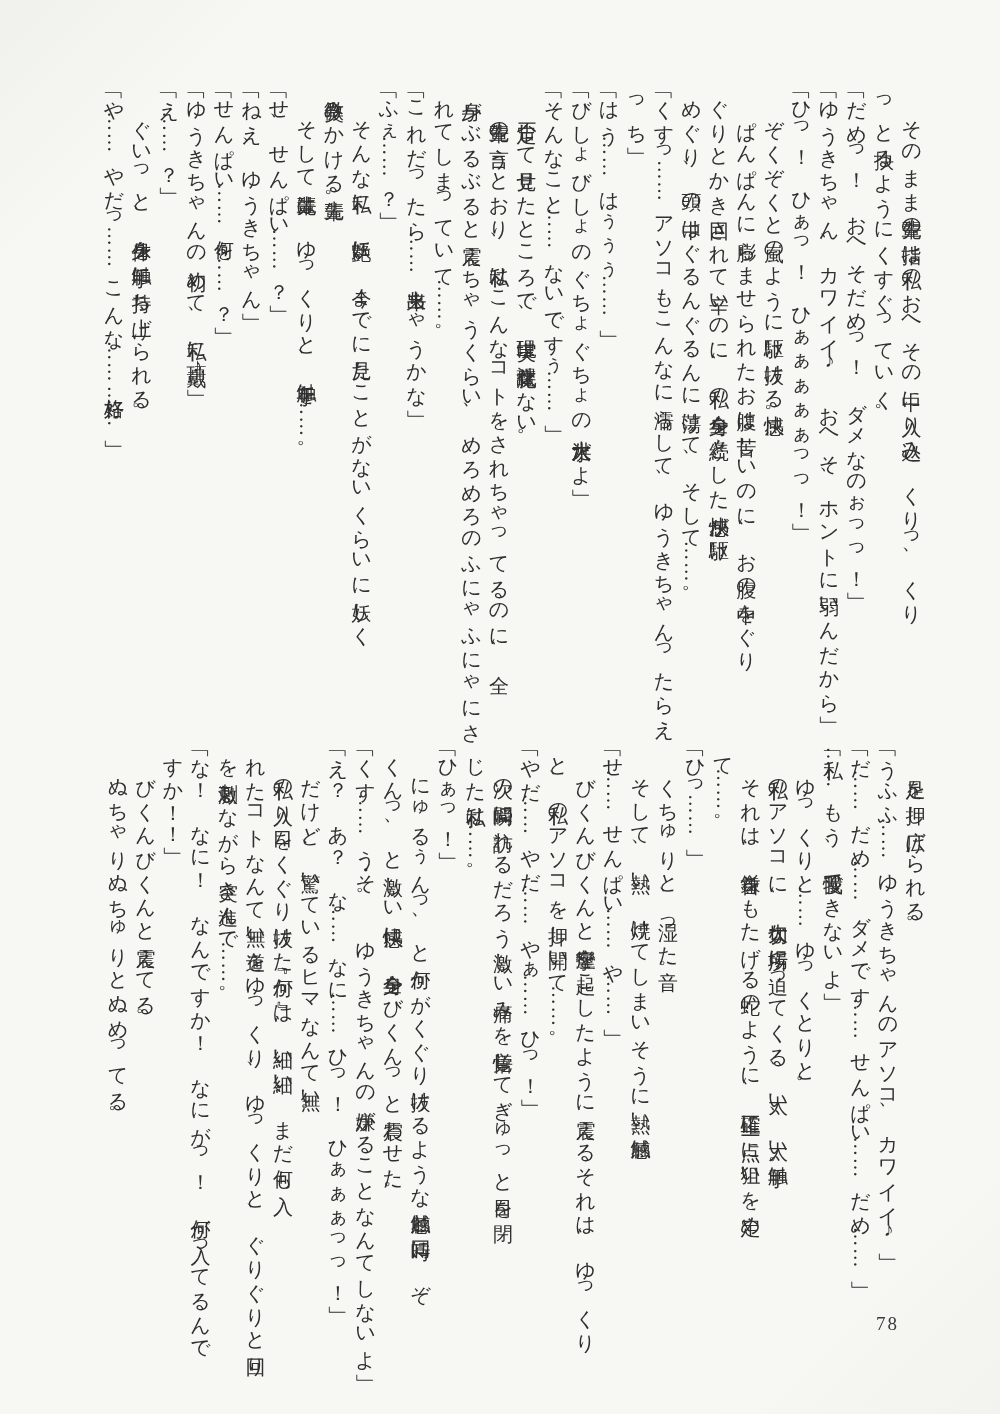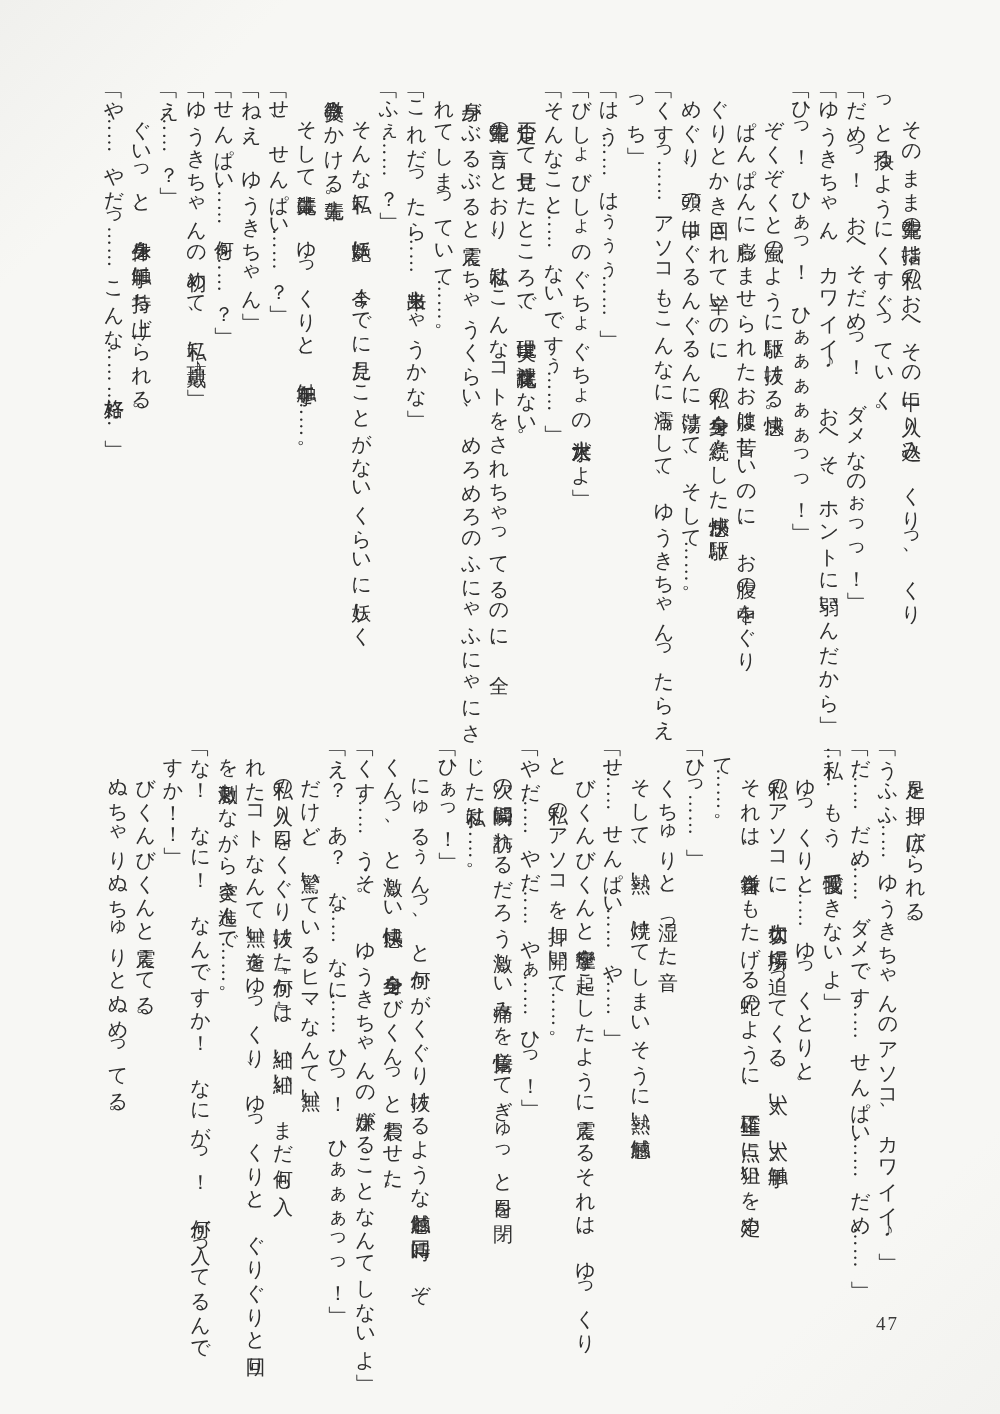--- a/index.html
+++ b/index.html
@@ -92,14 +92,14 @@
       <div class="vline">「え？　あ？　な……なに……ひっ！　ひぁぁぁっっ！」</div>
       <div class="vline indent">だけど、驚いているヒマなんて無い。</div>
       <div class="vline indent">私の入り口をくぐり抜けた『何か』は、細い細い、まだ何も入</div>
       <div class="vline">れたコトなんて無い道をゆっくり、ゆっくりと、ぐりぐりと回り</div>
       <div class="vline">を刺激しながら突き進んで……。</div>
       <div class="vline">「な！　なに！　なんですか！　なにがっ！　何が入ってるんで</div>
       <div class="vline">すか！！」</div>
       <div class="vline indent">びくんびくんと震えてる。</div>
       <div class="vline indent">ぬちゃりぬちゅりとぬめってる。</div>
     </section>
-  <div class="pagenum">47</div>
+  <div class="pagenum">78</div>
 </div>
 
 </body></html>

